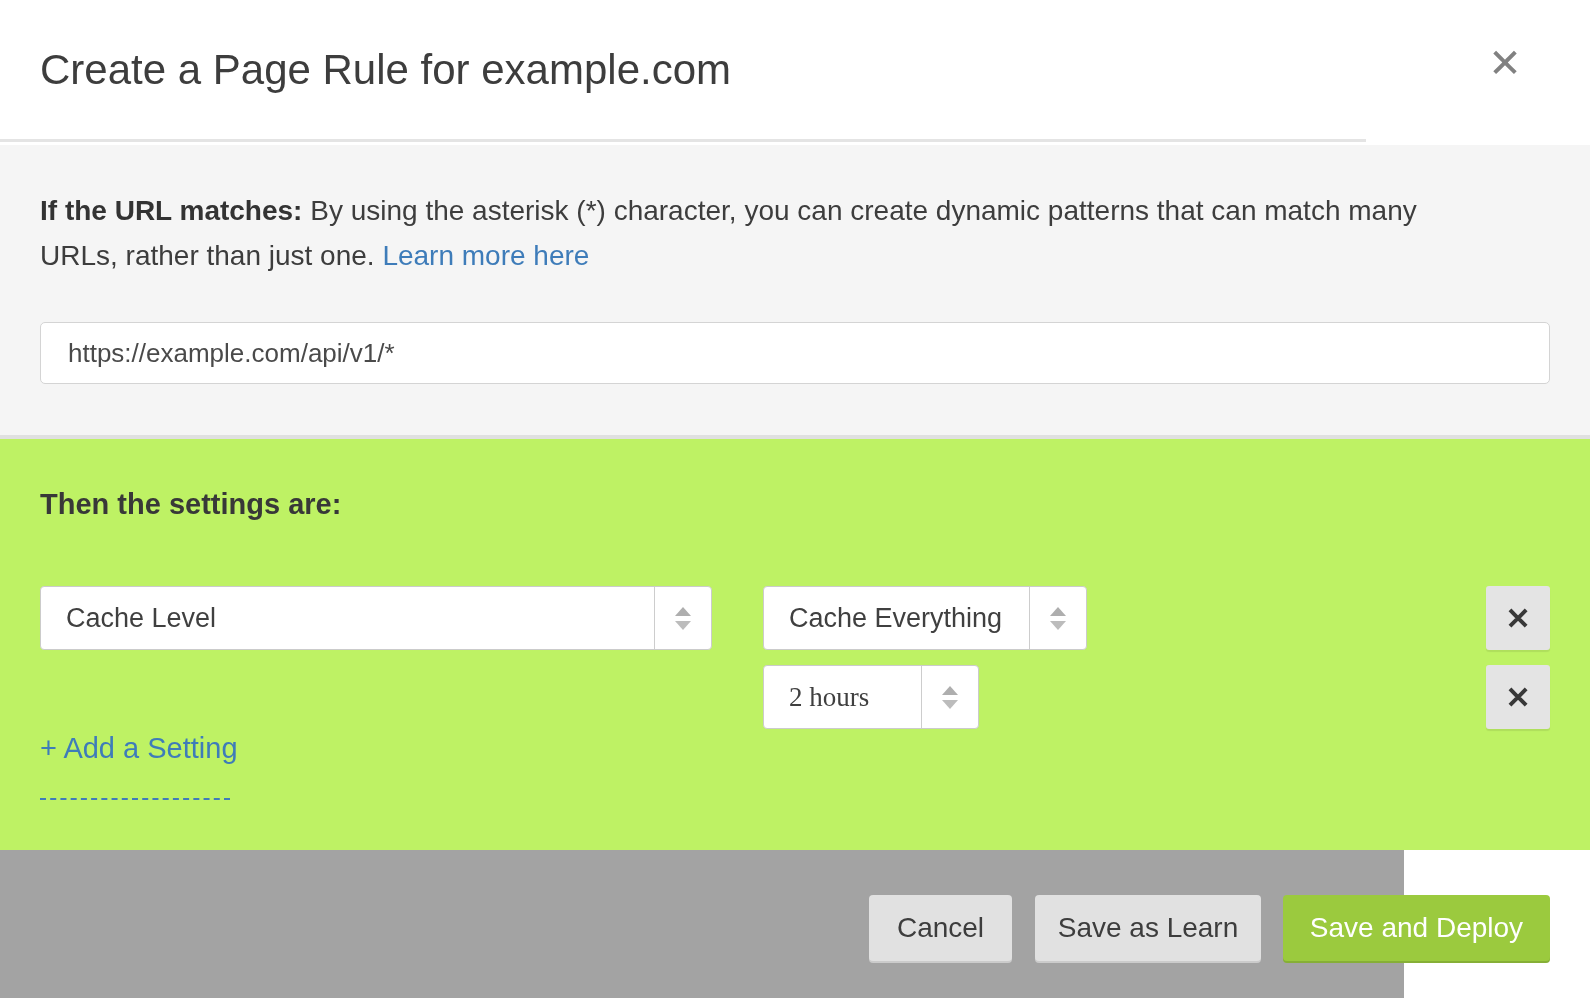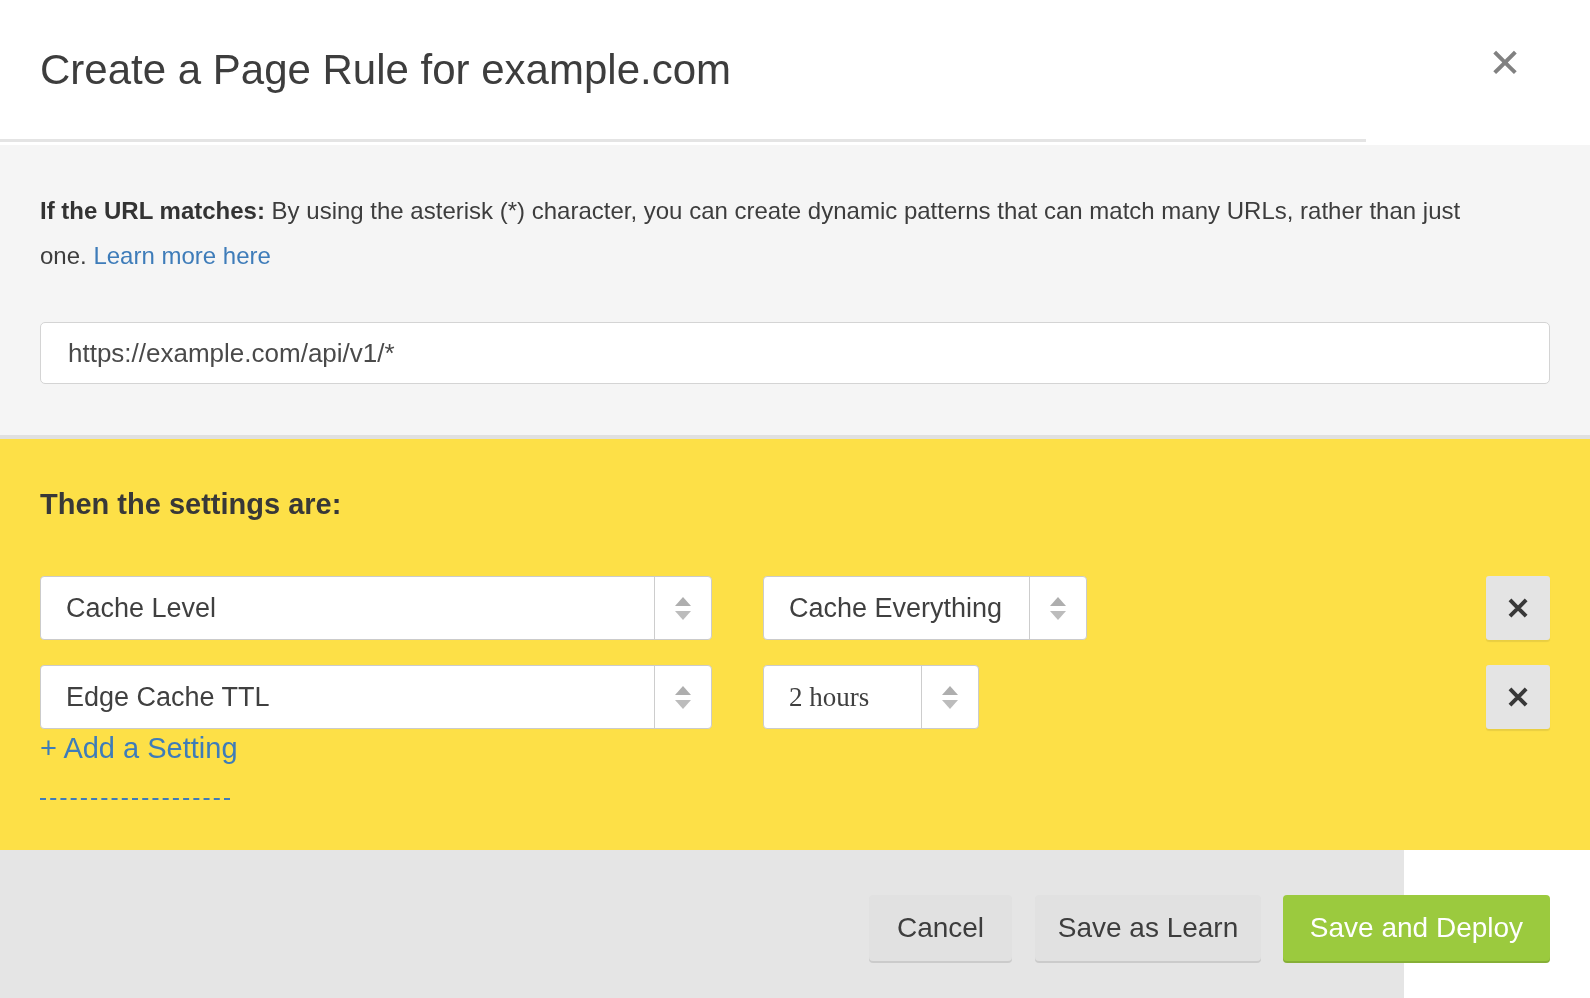--- a/index.html
+++ b/index.html
@@ -30,48 +30,48 @@
     background:transparent; border:none; line-height:1;
   }
 
   
   .section-url {
     position:absolute; left:0; top:145px; width:1590px; height:290px;
     background:#f5f5f5;
   }
   .url-text {
     position:absolute; left:40px; top:43px; width:1450px;
-    font-size:24px; line-height:45px; color:#3d3d3d;
+    font-size:28px; line-height:45px; color:#3d3d3d;
   }
   .url-text strong { font-weight:700; color:#333333; }
   .url-text a { color:#3e7cb9; text-decoration:none; cursor:pointer; }
   .url-input {
     position:absolute; left:40px; top:177px; width:1510px; height:62px;
     background:#ffffff; border:1px solid #d4d4d4; border-radius:5px;
     font-family:"Liberation Sans","DejaVu Sans",sans-serif;
     font-size:26px; color:#4a4a4a; padding:0 27px; outline:none;
   }
 
   
   .section-divider {
     position:absolute; left:0; top:435px; width:1590px; height:4px;
     background:#e0e0e0;
   }
 
   
   .section-settings {
     position:absolute; left:0; top:439px; width:1590px; height:411px;
-    background:#fde047;
+    background:#bef264;
   }
   .settings-heading {
     position:absolute; left:40px; top:45px;
     font-size:29px; font-weight:700; color:#383838; line-height:40px;
   }
   .setting-row { position:absolute; left:0; height:64px; width:1590px; }
-  .row-0 { top:137px; }
+  .row-0 { top:147px; }
   .row-1 { top:226px; }
 
   .selectbox {
     position:absolute; top:0; height:64px;
     background:#ffffff; border:1px solid #cbcbcb; border-radius:4px;
     cursor:pointer;
   }
   .selectbox .sel-label {
     position:absolute; left:25px; top:0; bottom:0;
     display:flex; align-items:center;
@@ -110,21 +110,21 @@
     text-decoration:none; cursor:pointer; white-space:nowrap;
   }
   .add-setting-dash {
     position:absolute; left:40px; top:359px; width:190px; height:0;
     border-top:2px dashed #3e7cb9;
   }
 
   
   .dlg-footer {
     position:absolute; left:0; top:850px; width:1404px; height:148px;
-    background:#e5e5e5;
+    background:#a3a3a3;
   }
   .btn {
     position:absolute; top:45px; height:66px;
     border:none; border-radius:4px; cursor:pointer;
     font-family:"Liberation Sans","DejaVu Sans",sans-serif;
     font-size:28px; line-height:64px; text-align:center; padding:0;
   }
   .btn-plain {
     background:#e1e1e1; color:#3d3d3d;
     box-shadow:0 2px 0 #cbcbcb;
@@ -176,27 +176,20 @@
           <span class="tri-up"></span>
             <span class="tri-down"></span>
         </span>
       </div>
       <button class="remove-btn">
         <span>✕</span>
       </button>
     </div>
 
     <div class="setting-row row-1">
-      <div class="selectbox sel-setting">
-        <span class="sel-label">Edge Cache TTL</span>
-        <span class="sel-arrows">
-          <span class="tri-up"></span>
-            <span class="tri-down"></span>
-        </span>
-      </div>
       <div class="selectbox sel-value-1">
         <span class="sel-label">2 hours</span>
         <span class="sel-arrows">
           <span class="tri-up"></span>
             <span class="tri-down"></span>
         </span>
       </div>
       <button class="remove-btn">
         <span>✕</span>
       </button>

